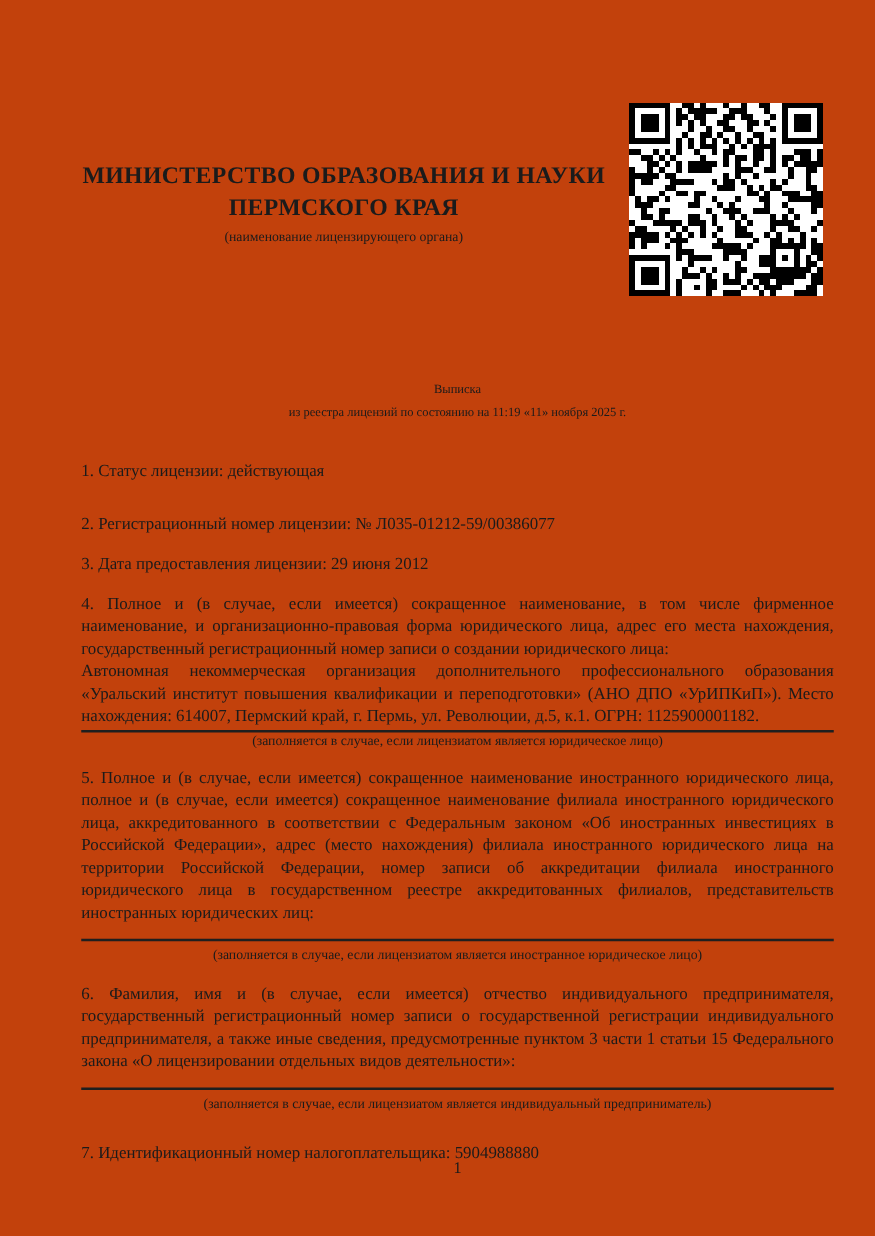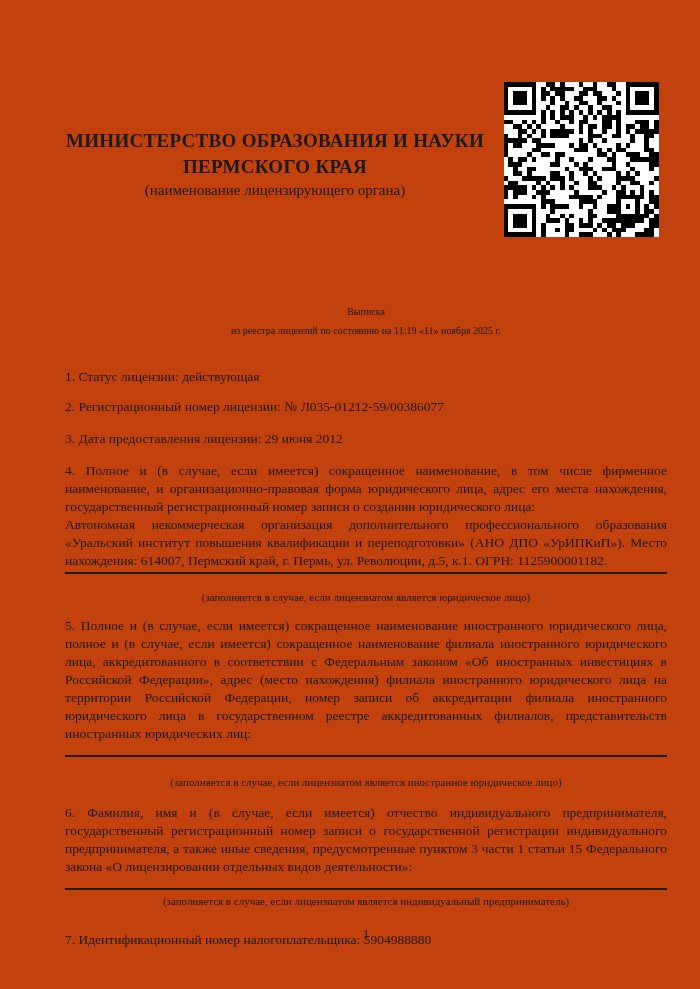--- a/index.html
+++ b/index.html
@@ -16,21 +16,21 @@
     margin:128px 0 0 65px;
     width:420px;
     text-align:center;
     font-weight:bold;
     font-size:19px;
     line-height:26px;
     letter-spacing:.3px;
   }
   .header-caption{
     font-weight:normal;
-    font-size:15px;
+    font-size:11px;
     line-height:15px;
     margin-top:3px;
     letter-spacing:0;
   }
   .qr{
     position:absolute;
     left:503px;top:82px;
     width:156px;height:155px;
   }
   .doc-title{
@@ -47,28 +47,28 @@
   }
   .just{text-align:justify;}
   .caption{
     font-size:11px;
     line-height:15px;
     text-align:center;
   }
   .rule{height:2px;background:#1f1f1f;}
   .i1{margin-top:28px;}
   .i1 .caption{margin-top:2px;}
-  .i2{margin-top:12px;}
+  .i2{margin-top:24px;}
   .i3{margin-top:14px;}
   .i4{margin-top:14px;}
   .i4 .rule{margin-top:2px;}
-  .i4 .caption{margin-top:16px;}
+  .i4 .caption{margin-top:0;}
   .i5{margin-top:12px;}
   .i5 .rule{margin-top:12px;}
-  .i5 .caption{margin-top:18px;}
+  .i5 .caption{margin-top:4px;}
   .i6{margin-top:14px;}
   .i6 .rule{margin-top:12px;}
   .i6 .caption{margin-top:4px;}
   .i7{margin-top:22px;}
   .page-number{
     position:absolute;
     top:926px;left:65px;right:33px;
     text-align:center;
     font-size:13px;
   }

